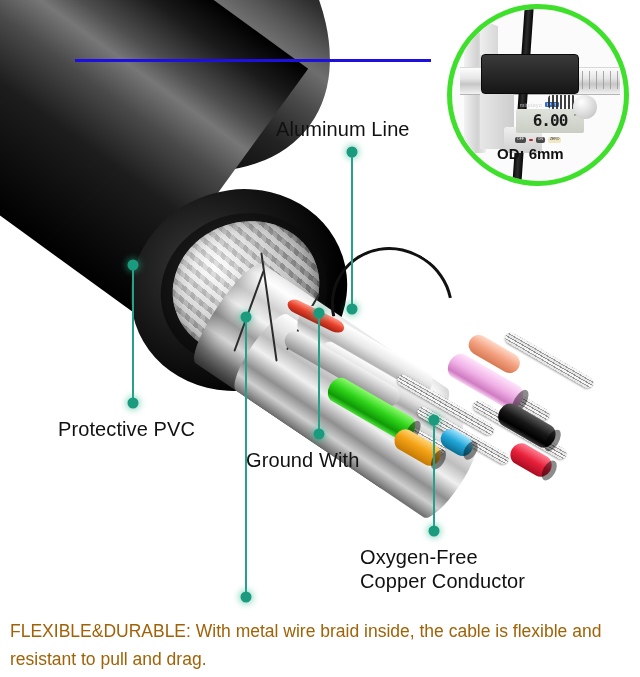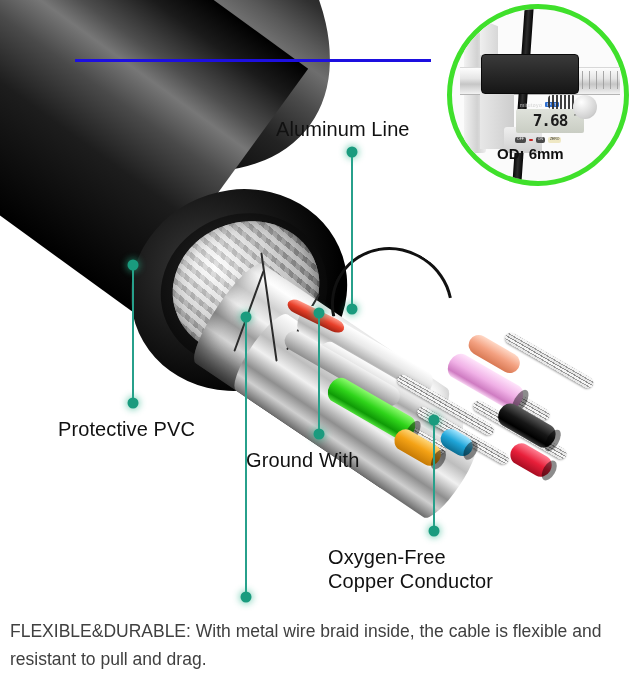--- a/index.html
+++ b/index.html
@@ -254,21 +254,21 @@
     line-height:1.22;
     white-space:pre-line;
     letter-spacing:.1px;
   }
 
   
   #caption{
     position:absolute;left:10px;top:617px;width:628px;
     font-size:17.5px;
     line-height:1.62;
-    color:#404040;
+    color:#a16207;
   }
 </style>
 </head>
 <body>
 
 <div id="stage">
 
   <div id="illus">
 
     <div class="pvc-body"></div>
@@ -348,21 +348,21 @@
     <div class="cable-under"></div>
     <div class="caliper-jaw2"></div>
     <div class="cable-cap"></div>
 
     <div class="lcd-box">
       <div class="lcd-brand">
         <span>mitutoyo</span>
         <span class="tagpill">IP67</span>
       </div>
       <div class="lcd-screen">
-        <span class="lcd-digits">7.68</span>
+        <span class="lcd-digits">6.00</span>
         <span class="lcd-unit">mm</span>
       </div>
       <div class="btn-row">
         <span class="kbtn off">OFF</span>
         <span class="kbtn red"></span>
         <span class="kbtn on">ON</span>
         <span class="kbtn zero">ZERO</span>
       </div>
     </div>
     <div class="coil"></div>
@@ -383,19 +383,19 @@
       <div class="callout-line" style="left: 318px; top: 313px; height: 121px;"></div>
       <div class="callout-dot" style="left: 319px; top: 313px;"></div>
       <div class="callout-dot" style="left: 319px; top: 434px;"></div>
       <div class="callout-label" style="left: 246px; top: 448px;">Ground With</div>
       <div class="callout-line" style="left: 245px; top: 317px; height: 280px;"></div>
       <div class="callout-dot" style="left: 246px; top: 317px;"></div>
       <div class="callout-dot" style="left: 246px; top: 597px;"></div>
       <div class="callout-line" style="left: 433px; top: 420px; height: 111px;"></div>
       <div class="callout-dot" style="left: 434px; top: 420px;"></div>
       <div class="callout-dot" style="left: 434px; top: 531px;"></div>
-      <div class="callout-label" style="left: 328px; top: 545px;">Oxygen-Free
+      <div class="callout-label" style="left: 360px; top: 545px;">Oxygen-Free
 Copper Conductor</div>
     </div>
 
   <div id="caption">FLEXIBLE&amp;DURABLE: With metal wire braid inside, the cable is flexible and resistant to pull and drag.</div>
 
 </div>
 
 </body></html>

